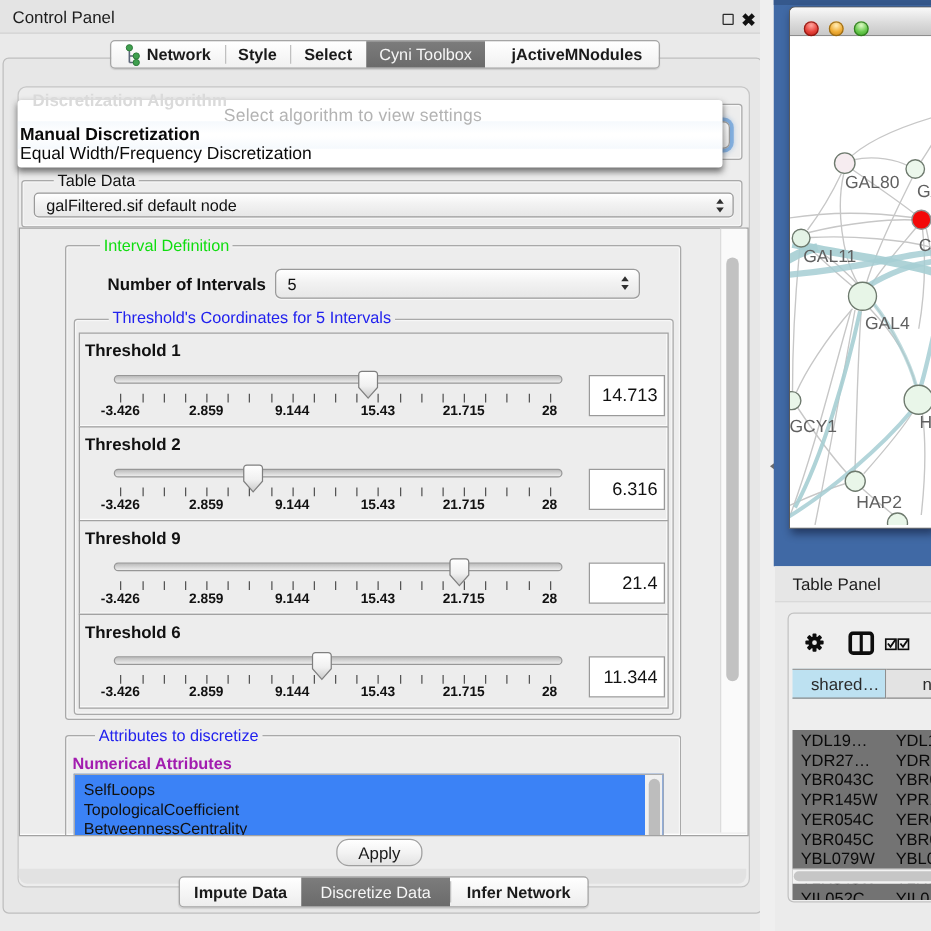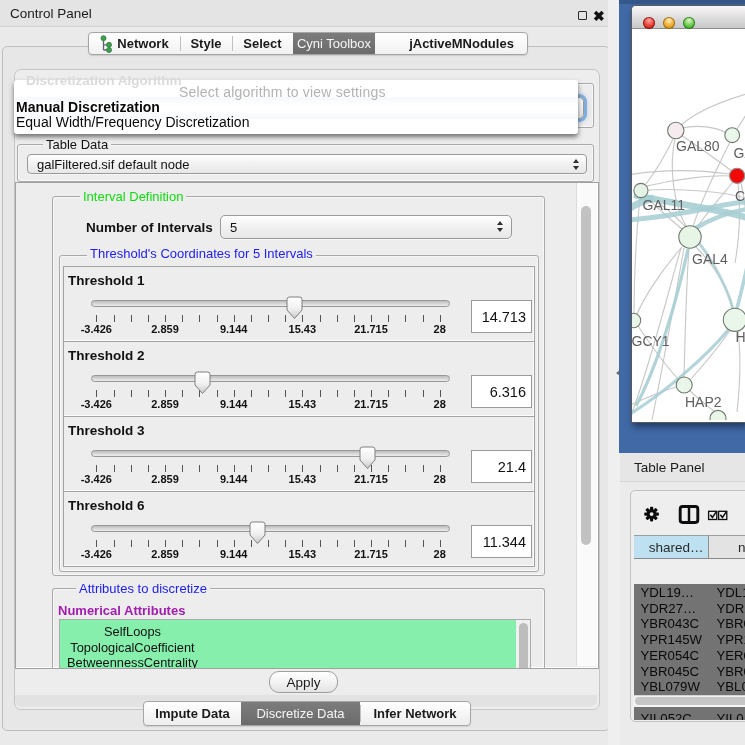--- a/index.html
+++ b/index.html
@@ -54,21 +54,21 @@
         <path d="M3.5 6.5 V16 M3.5 10.8 H8 M3.5 16 H8" stroke="#5a6577" stroke-width="1.3" fill="none"></path>
         <circle cx="3.5" cy="4.2" r="2.5" fill="#3fa04f" stroke="#2c7a39" stroke-width="0.8"></circle>
         <circle cx="9" cy="10.8" r="2.5" fill="#3fa04f" stroke="#2c7a39" stroke-width="0.8"></circle>
         <circle cx="9" cy="16" r="2.5" fill="#3fa04f" stroke="#2c7a39" stroke-width="0.8"></circle>
       </svg>
       Network</div>
     <div class="tdiv" style="left:91px;"></div>
     <div class="titem" style="left:91px;width:52px;">Style</div>
     <div class="tdiv" style="left:143px;"></div>
     <div class="titem" style="left:143px;width:61px;">Select</div>
-    <div class="titem tsel" style="left:204px;width:82px;">Cyni Toolbox</div>
+    <div class="titem tsel" style="left:204px;width:95px;">Cyni Toolbox</div>
     <div class="titem" style="left:307px;width:131px;">jActiveMNodules</div>
   </div>
 
   <div class="ab etch" style="left:17px;top:144px;width:575px;height:36px;border-radius:3px;"></div>
   <div class="gtitle" style="left:20px;top:138px;color:#111;background:#ededed;">Table Data</div>
   <div class="combo" style="left:27px;top:154px;width:558px;height:18px;">
     <div class="ct">galFiltered.sif default node</div>
     <div class="spin" style="left:545px;top:3.5px;height:11px;">
         <i class="up"></i>
         <i class="dn"></i>
@@ -173,21 +173,21 @@
         <stop offset="0" stop-color="#ffffff"></stop>
             <stop offset=".55" stop-color="#f0f0f0"></stop>
             <stop offset="1" stop-color="#c9c9c9"></stop>
           </linearGradient>
         </defs>
       <path d="M3.5 1 h10 a2.5 2.5 0 0 1 2.5 2.5 v10.5 l-7.5 8.5 l-7.5 -8.5 v-10.5 a2.5 2.5 0 0 1 2.5 -2.5 z" fill="url(#tg2)" stroke="#7f7f7f" stroke-width="1"></path>
       </svg>
     <div class="vbox">6.316</div>
   </div>
   <div class="thpanel" style="top:416px;">
-    <div class="thlabel">Threshold 3</div>
+    <div class="thlabel">Threshold 9</div>
     <div class="track"></div>
     <div class="tick" style="left:32.3px;"></div>
     <div class="tick" style="left:49.5px;"></div>
     <div class="tick" style="left:66.6px;"></div>
     <div class="tick" style="left:83.8px;"></div>
     <div class="tick" style="left:101.0px;"></div>
     <div class="tick" style="left:118.1px;"></div>
     <div class="tick" style="left:135.3px;"></div>
     <div class="tick" style="left:152.5px;"></div>
     <div class="tick" style="left:169.7px;"></div>
@@ -261,21 +261,21 @@
         </defs>
       <path d="M3.5 1 h10 a2.5 2.5 0 0 1 2.5 2.5 v10.5 l-7.5 8.5 l-7.5 -8.5 v-10.5 a2.5 2.5 0 0 1 2.5 -2.5 z" fill="url(#tg4)" stroke="#7f7f7f" stroke-width="1"></path>
       </svg>
     <div class="vbox">11.344</div>
   </div>
 
   <div class="ab etch" style="left:52px;top:588px;width:491px;height:79px;border-bottom:none;border-radius:3px 3px 0 0;"></div>
   <div class="gtitle" style="left:53px;top:582px;color:#2121ee;">Attributes to discretize</div>
   <div class="ab bold" style="left:58px;top:603px;font-size:13px;color:#a21caf;">Numerical Attributes</div>
 
-  <div class="ab" style="left:59px;top:619px;width:470px;height:48px;background:#86efac;border:1px solid #ababab;border-bottom:none;overflow:hidden;text-align:center;">
+  <div class="ab" style="left:59px;top:619px;width:470px;height:48px;background:#3b82f6;border:1px solid #ababab;border-bottom:none;overflow:hidden;">
     <div style="position:absolute;left:7px;top:4px;font-size:12.8px;color:#111;line-height:15.6px;">
       SelfLoops<br>TopologicalCoefficient<br>BetweennessCentrality</div>
     <div style="position:absolute;right:0;top:0;bottom:0;width:14px;background:#f0f0f0;"></div>
     <div style="position:absolute;right:2.5px;top:2.5px;bottom:0;width:9px;background:#bdbdbd;border-radius:5px 5px 0 0;"></div>
   </div>
 
   <div class="ab" style="left:269px;top:671px;width:67px;height:20px;border:1px solid #9f9f9f;border-radius:10px;
     background:linear-gradient(#ffffff,#f3f3f3 50%,#e3e3e3);display:flex;align-items:center;justify-content:center;
     font-size:13.5px;color:#1a1a1a;">Apply</div>
 

